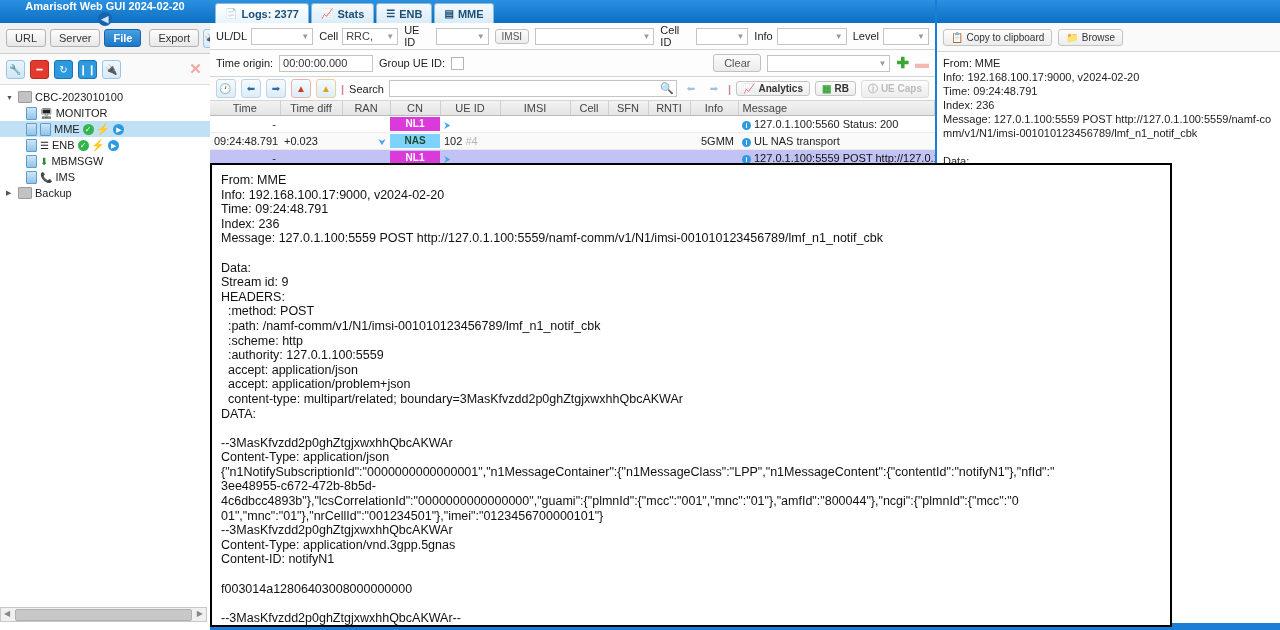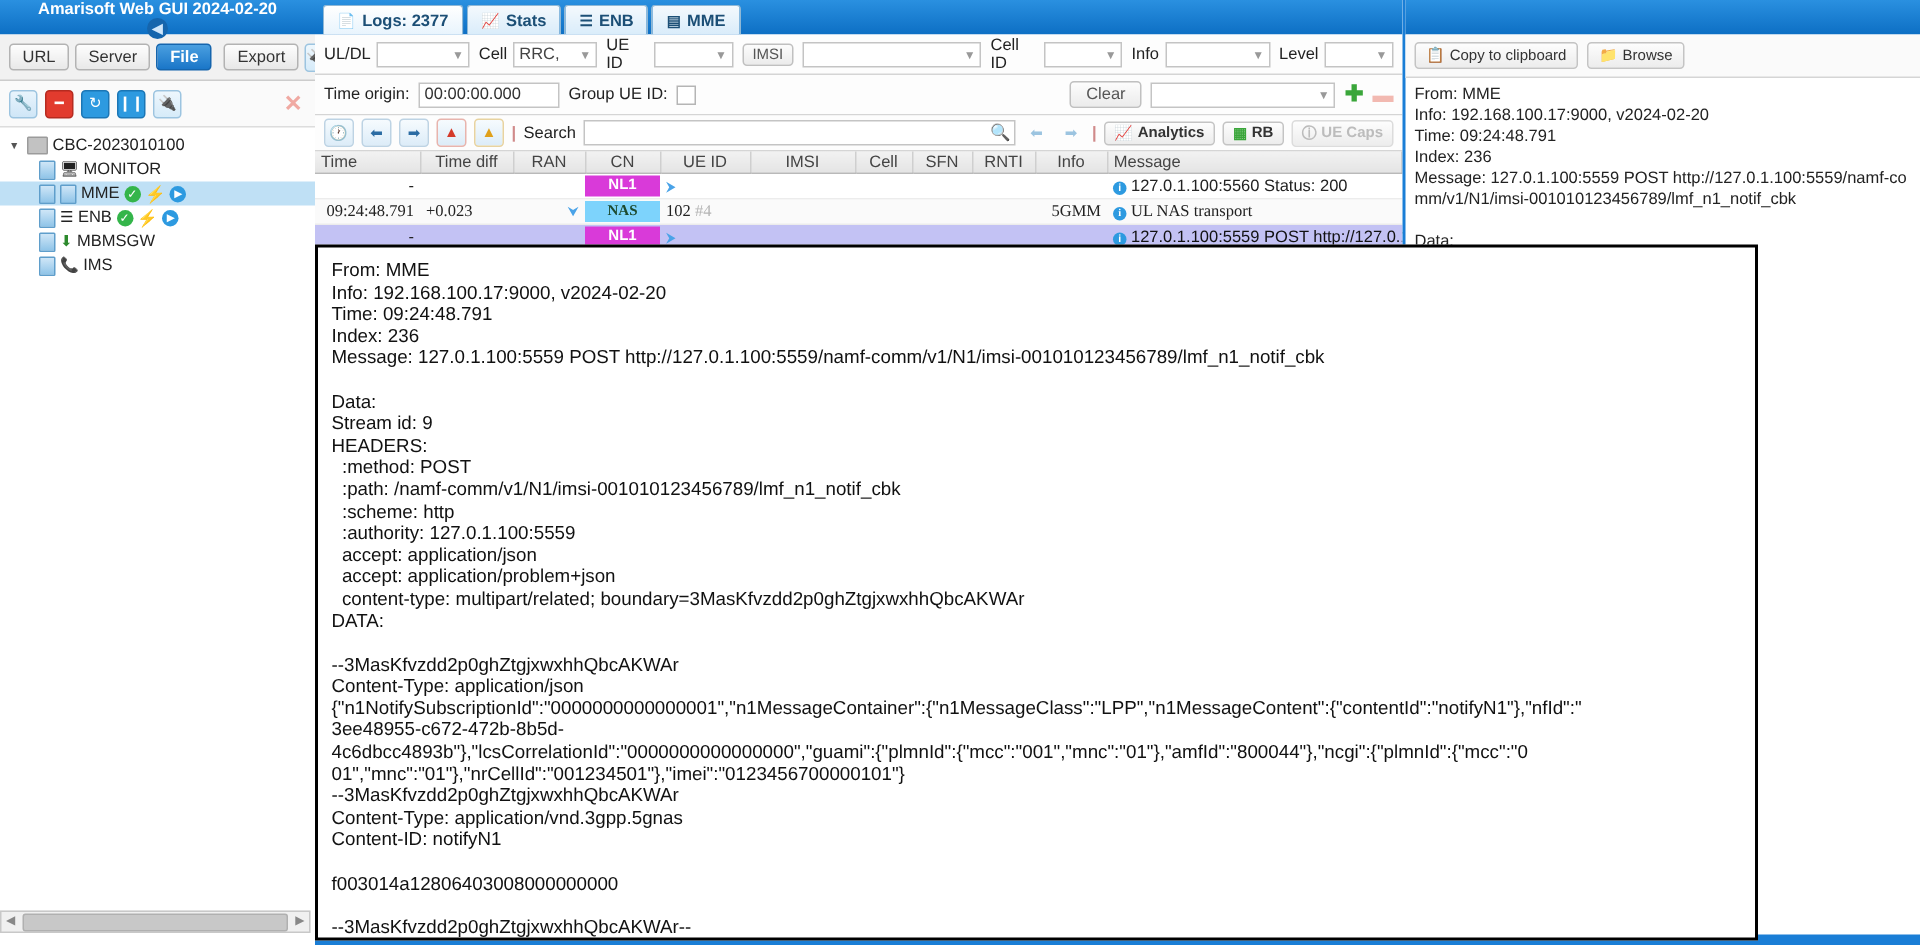--- a/index.html
+++ b/index.html
@@ -73,21 +73,21 @@
   .gbtn{border:1px solid #c4c4c4;border-radius:3px;background:linear-gradient(#fdfdfd,#ececec);
     font-size:10px;font-weight:bold;color:#333;padding:1px 6px;display:inline-flex;align-items:center;gap:3px;}
   .gbtn.dis{color:#bcbcbc;border-color:#dcdcdc;}
 
   
   .tbl{width:100%;border-collapse:collapse;font-size:11px;table-layout:fixed;}
   .tbl th{background:linear-gradient(#f2f2f2,#e4e4e4);border-right:1px solid #cfcfcf;border-bottom:1px solid #b9b9b9;
     font-weight:normal;color:#444;height:14px;padding:0 4px;}
   .tbl td{border-bottom:1px solid #ececec;height:16px;padding:0 4px;white-space:nowrap;overflow:hidden;}
   .r-sel{background:#c3c2f4;}
-  .r-alt{background:#fafafa;font-family:Liberation Serif, serif;}
+  .r-alt{background:#fafafa;}
   .badge{display:inline-block;width:100%;text-align:center;font-size:10px;line-height:14px;color:#2d2d2d;}
   .b-nl1{background:#d93ad9;color:#fff;font-weight:bold;}
   .b-nas{background:#7dd3fc;color:#1d4a2e;font-weight:bold;}
   .arr{color:#4aa3e8;font-size:9px;}
   .iinfo{display:inline-block;width:9px;height:9px;border-radius:50%;background:#2d9ae0;color:#fff;
     font-size:7px;line-height:9px;text-align:center;font-weight:bold;margin-right:3px;}
   .grey{color:#b5b5b5;}
 
   
   .right{position:absolute;left:935px;top:0;width:345px;height:630px;background:#fff;border-left:2px solid #1a7ed6;}
@@ -166,20 +166,25 @@
       </div>
       <div class="tnode" style="padding-left:26px">
         <span class="srv"></span>
         <span class="mini" style="color:#2d8a2d">⬇</span>
         <span>MBMSGW</span>
       </div>
       <div class="tnode" style="padding-left:26px">
         <span class="srv"></span>
         <span class="mini" style="color:#2d8a2d">📞</span>
         <span>IMS</span>
+      </div>
+      <div class="tnode">
+        <span class="arrow">▶</span>
+        <span class="folder"></span>
+        <span>Backup</span>
       </div>
     </div>
 
     <div class="hscroll">
       <span class="ar" style="left:3px">◀</span>
       <span class="ar" style="right:3px">▶</span>
       <div class="thumb"></div>
     </div>
   </div>
 
@@ -309,21 +314,21 @@
         <col style="width:60px">
           <col style="width:70px">
           <col style="width:38px">
           <col style="width:40px">
         <col style="width:42px">
           <col style="width:48px">
           <col style="width:auto">
       </colgroup>
       <thead>
         <tr>
-          <th style="text-align:left">Time</th>
+          <th style="text-align:center">Time</th>
           <th style="text-align:center">Time diff</th>
           <th>RAN</th>
           <th>CN</th>
           <th>UE ID</th>
           <th>IMSI</th>
           <th>Cell</th>
           <th>SFN</th>
           <th>RNTI</th>
           <th>Info</th>
           <th style="text-align:left">Message</th>

